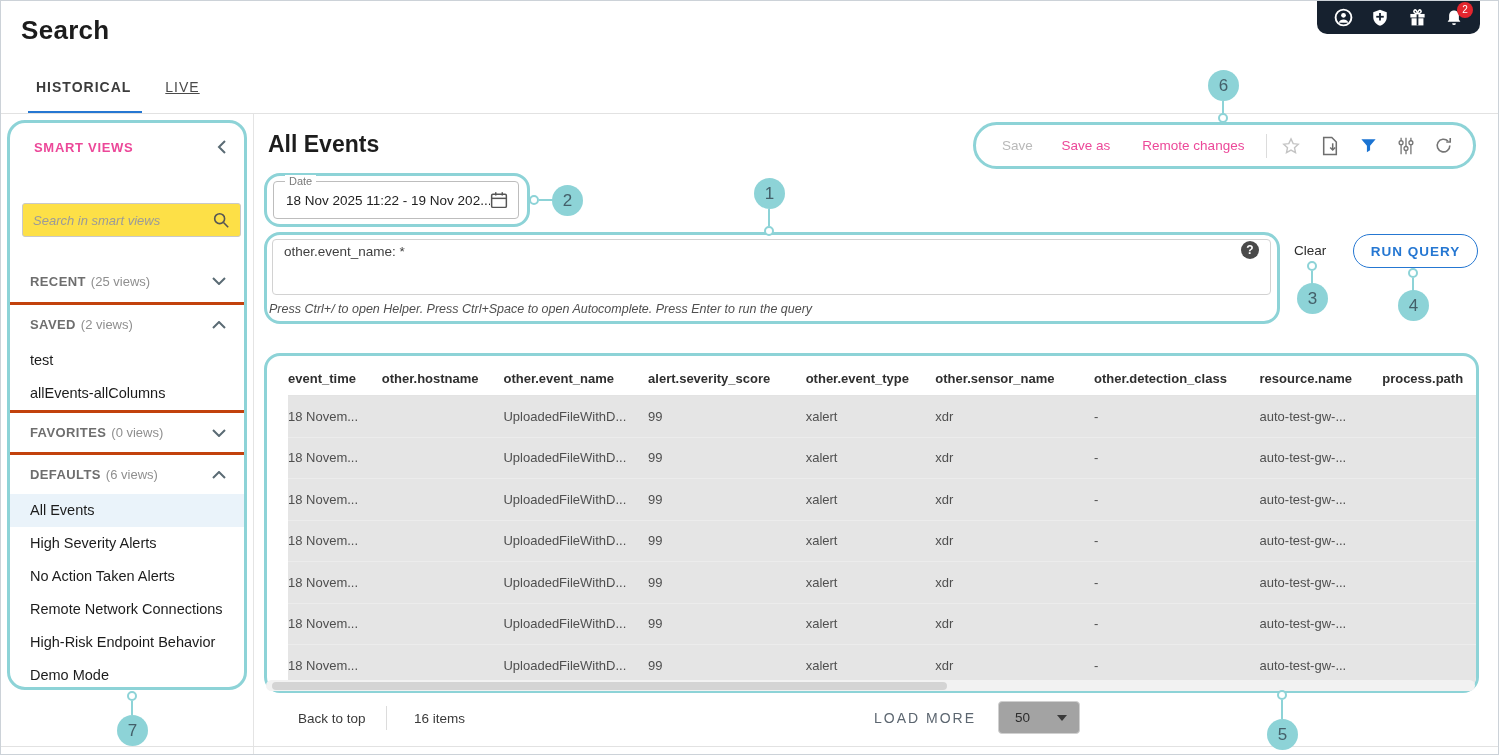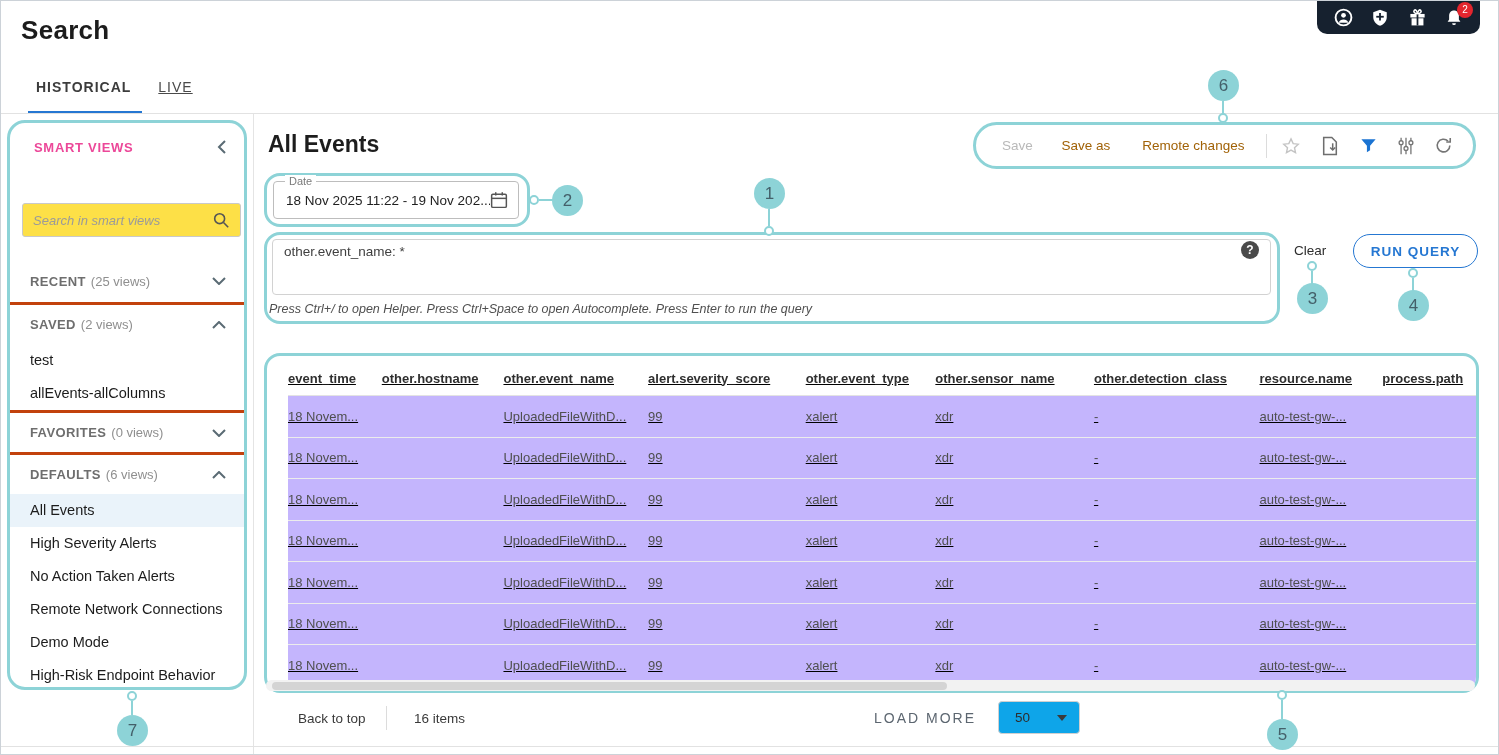--- a/index.html
+++ b/index.html
@@ -6,21 +6,21 @@
   html,body { width:1499px; height:755px; background:#fff; font-family:"Liberation Sans","DejaVu Sans",sans-serif; }
   #app { position:relative; width:1499px; height:755px; background:#fff; border:1px solid #ccd2d8; overflow:hidden; }
 
   
   .page-title { position:absolute; left:20px; top:14px; font-size:26px; font-weight:600; color:#1c1c1c; letter-spacing:.3px; }
   .topbar { position:absolute; right:18px; top:0; height:33px; background:#16212f; border-radius:0 0 10px 10px; display:flex; align-items:center; gap:17px; padding:0 16px; }
   .topbar .ticon { position:relative; width:20px; height:20px; display:flex; align-items:center; justify-content:center; }
   .badge { position:absolute; top:-6px; right:-9px; min-width:16px; height:16px; border-radius:8px; background:#e4252e; color:#fff; font-size:10px; display:flex; align-items:center; justify-content:center; padding:0 3px; }
 
   
-  .tabs { position:absolute; left:35px; top:78px; display:flex; gap:27px; }
+  .tabs { position:absolute; left:35px; top:78px; display:flex; gap:34px; }
   .tab { font-size:14px; letter-spacing:1px; color:#3c3c3c; font-weight:600; cursor:pointer; }
   .tab.inactive { color:#4a4a4a; font-weight:500;text-decoration:underline; }
   .tab-underline { position:absolute; left:27px; top:110px; width:114px; height:3px; background:#2577d2; }
   .header-divider { position:absolute; left:0; top:112px; width:1499px; height:1px; background:#e2e2e2; }
   .sidebar-divider { position:absolute; left:252px; top:113px; width:1px; height:642px; background:#e4e4e4; }
 
   
   .callout { position:absolute; border:3px solid #8dd3d7; background:transparent; }
   .ann-num { position:absolute; width:31px; height:31px; border-radius:50%; background:#8dd3d7; color:#44606a; font-size:17px; display:flex; align-items:center; justify-content:center; }
   .ann-line { position:absolute; background:#8dd3d7; }
@@ -40,54 +40,54 @@
   .sec-count { font-size:13px; color:#8f8f8f; margin-left:5px; }
   .chev { margin-left:auto; display:flex; }
   .chev.up svg { transform:rotate(180deg); }
   .sv-item { height:33px; line-height:33px; padding-left:20px; font-size:14.5px; color:#1c1c1c; cursor:pointer; white-space:nowrap; }
   .sv-item.selected { background:#eaf3fa; }
 
   
   .main-title { position:absolute; left:267px; top:130px; font-size:23px; font-weight:600; color:#1d1d1d; }
 
   .toolbar-callout { left:972px; top:121px; width:503px; height:47px; border-radius:24px; display:flex; align-items:center; padding:0 20px 0 26px; }
-  .tb-text { font-size:13.5px; color:#a16207; cursor:pointer; white-space:nowrap; }
+  .tb-text { font-size:13.5px; color:#ec4899; cursor:pointer; white-space:nowrap; }
   .tb-text.disabled { color:#b9b9b9; }
   .tb-sep { width:1px; height:24px; background:#dcdcdc; }
   .tb-icon { width:22px; height:22px; display:flex; align-items:center; justify-content:center; cursor:pointer; }
 
   .date-callout { left:263px; top:172px; width:266px; height:54px; border-radius:16px; }
   .date-field { position:absolute; left:272px; top:180px; width:246px; height:38px; border:1px solid #bdbdbd; border-radius:4px; background:#fff; display:flex; align-items:center; padding:0 10px 0 12px; cursor:pointer; }
   .date-label { position:absolute; left:284px; top:174px; font-size:11px; color:#7a7a7a; background:#fff; padding:0 4px; }
   .date-value { font-size:13.5px; color:#1f1f1f; flex:1; white-space:nowrap; overflow:hidden; }
 
   .query-callout { left:263px; top:231px; width:1016px; height:92px; border-radius:16px; }
   .query-box { position:absolute; left:271px; top:238px; width:999px; height:56px; border:1px solid #d2d2d2; border-radius:4px; background:#fff; cursor:text; }
   .query-text { position:absolute; left:283px; top:243px; font-size:13.5px; color:#404040; }
   .help-icon { position:absolute; left:1240px; top:240px; width:18px; height:18px; border-radius:50%; background:#4a4a4a; color:#fff; font-size:12px; font-weight:700; display:flex; align-items:center; justify-content:center; cursor:pointer; }
   .query-hint { position:absolute; left:268px; top:301px; font-size:12.5px; font-style:italic; color:#4f4f4f; }
   .clear-btn { position:absolute; left:1293px; top:242px; font-size:13.5px; color:#2d2d2d; cursor:pointer; }
   .run-query-btn { position:absolute; left:1352px; top:233px; width:125px; height:34px; border:1.5px solid #2577d2; border-radius:17px; background:#fff; color:#2577d2; font-size:13.5px; font-weight:600; letter-spacing:1px; display:flex; align-items:center; justify-content:center; cursor:pointer; font-family:inherit; }
 
   
   .table-callout { left:263px; top:352px; width:1215px; height:340px; border-radius:16px; overflow:hidden; }
-  .grid { position:absolute; left:21px; top:5px; right:0;text-decoration:underline; }
+  .grid { position:absolute; left:21px; top:5px; right:0; }
   .tr-h { display:flex; height:35px; align-items:center; border-bottom:1px solid #e3e3e3; }
   .th { font-size:13px; font-weight:700; color:#2f2f2f; white-space:nowrap; padding-right:8px; }
-  .tr { display:flex; height:41.5px; align-items:center; border-bottom:1px solid #ececec; background:#c4b5fd; }
+  .tr { display:flex; height:41.5px; align-items:center; border-bottom:1px solid #ececec; background:#e5e5e5; }
   .td { font-size:13px; color:#4f4f4f; white-space:nowrap; padding-right:8px; }
   .c0{width:94px;} .c1{width:122px;} .c2{width:145px;} .c3{width:158px;} .c4{width:130px;} .c5{width:159px;} .c6{width:166px;} .c7{width:123px;} .c8{width:94px;}
   .hscroll { position:absolute; left:265px; top:679px; width:1209px; height:11px; background:#f2f2f2; border-radius:6px; }
   .hscroll .thumb { position:absolute; left:6px; top:1.5px; width:675px; height:8px; background:#d4d4d4; border-radius:4px; cursor:pointer; }
 
   
   .footer-text { position:absolute; font-size:13.5px; color:#3a3a3a; }
   .foot-sep { position:absolute; left:385px; top:705px; width:1px; height:24px; background:#dcdcdc; }
   .load-more { position:absolute; left:873px; top:709px; font-size:14px; letter-spacing:2px; color:#5c6670; cursor:pointer; }
-  .page-size { position:absolute; left:997px; top:700px; width:82px; height:33px; border:1px solid #d0d0d0; border-radius:4px; background:#0ea5e9; display:flex; align-items:center; padding:0 12px 0 16px; cursor:pointer; }
+  .page-size { position:absolute; left:997px; top:700px; width:82px; height:33px; border:1px solid #d0d0d0; border-radius:4px; background:#a3a3a3; display:flex; align-items:center; padding:0 12px 0 16px; cursor:pointer; }
   .page-size .val { font-size:13.5px; color:#2d2d2d; flex:1; }
   .caret { width:0; height:0; border-left:5px solid transparent; border-right:5px solid transparent; border-top:6px solid #3a3a3a; }
   .bottom-line { position:absolute; left:0; top:745px; width:1499px; height:1px; background:#e2e2e2; }
 </style>
 </head>
 <body>
 
 <div id="app">
 
   <div class="page-title">Search</div>
@@ -187,22 +187,22 @@
           <span class="chev up">
             <svg width="14" height="8" viewBox="0 0 14 8">
               <polyline points="1,1 7,7 13,1" fill="none" stroke="#5a6b74" stroke-width="2"></polyline>
             </svg>
           </span>
         </div>
         <div class="sv-item selected">All Events</div>
         <div class="sv-item">High Severity Alerts</div>
         <div class="sv-item">No Action Taken Alerts</div>
         <div class="sv-item">Remote Network Connections</div>
+        <div class="sv-item">High-Risk Endpoint Behavior</div>
         <div class="sv-item">Demo Mode</div>
-        <div class="sv-item">High-Risk Endpoint Behavior</div>
       </div>
   </div>
 
   <div class="main-title">All Events</div>
 
   <div class="callout toolbar-callout">
     <span class="tb-text disabled">Save</span>
     <span style="width:32px;"></span>
     <span class="tb-text">Save as</span>
     <span style="width:36px;"></span>

